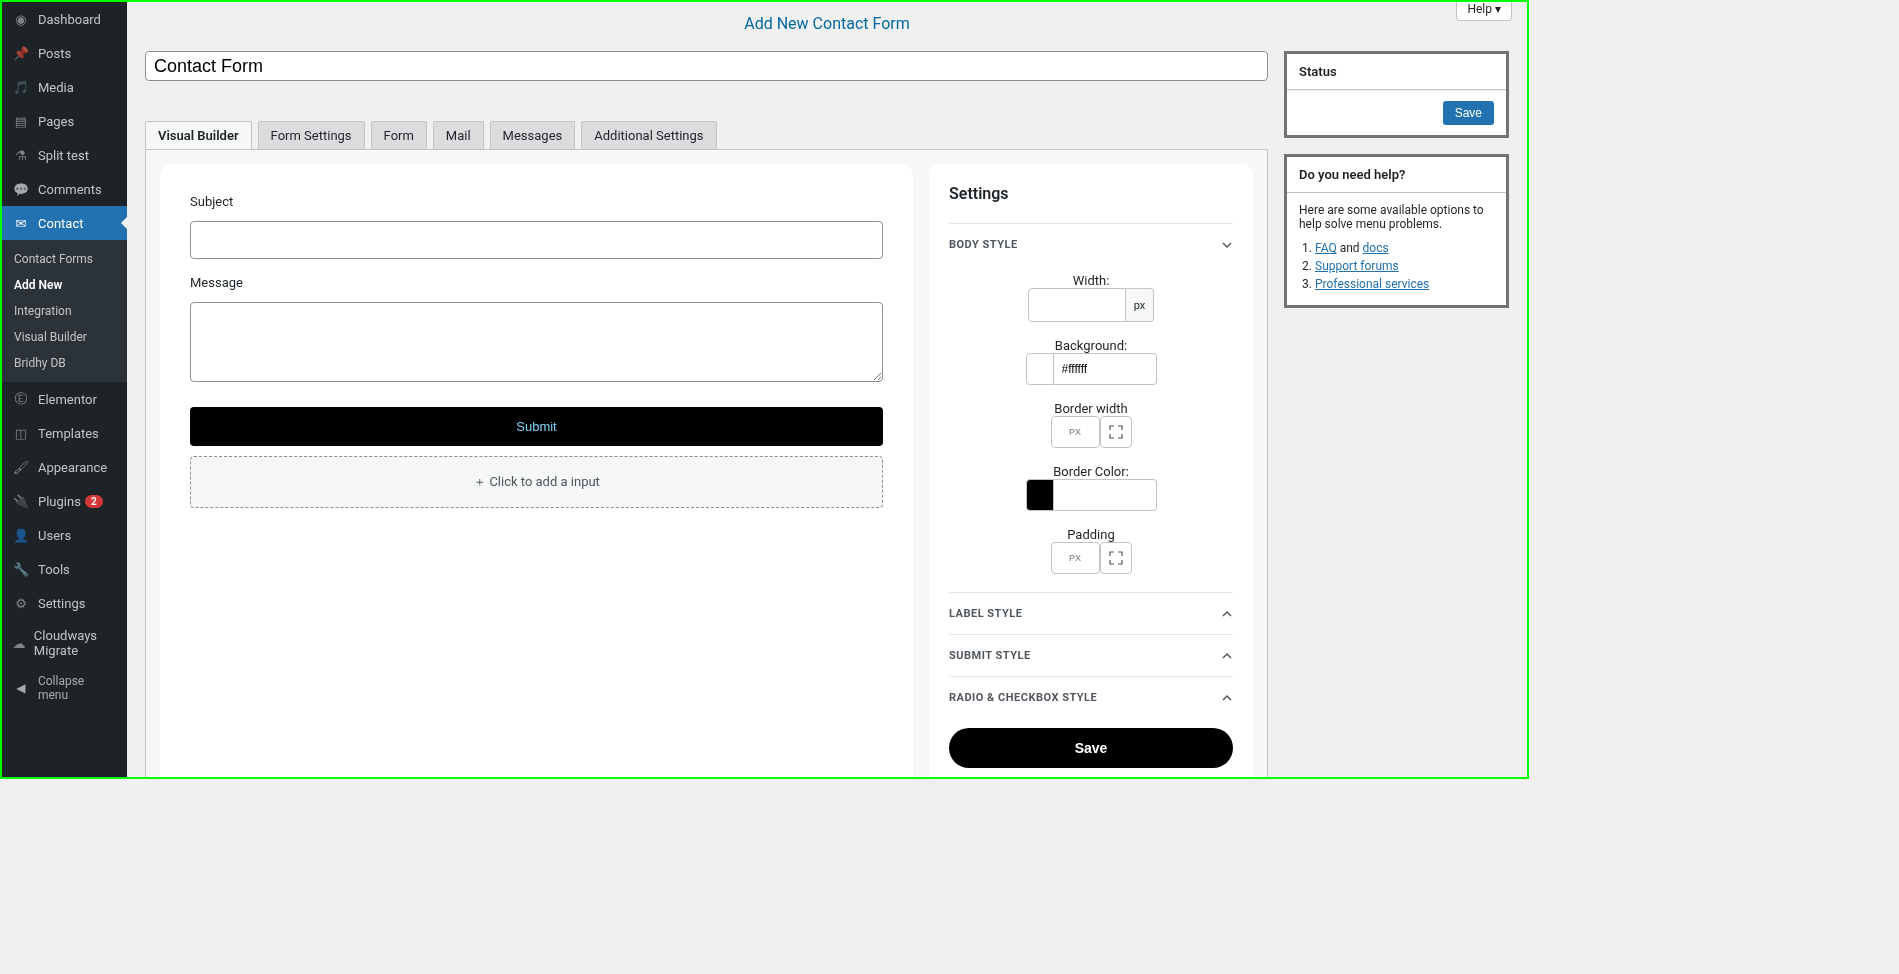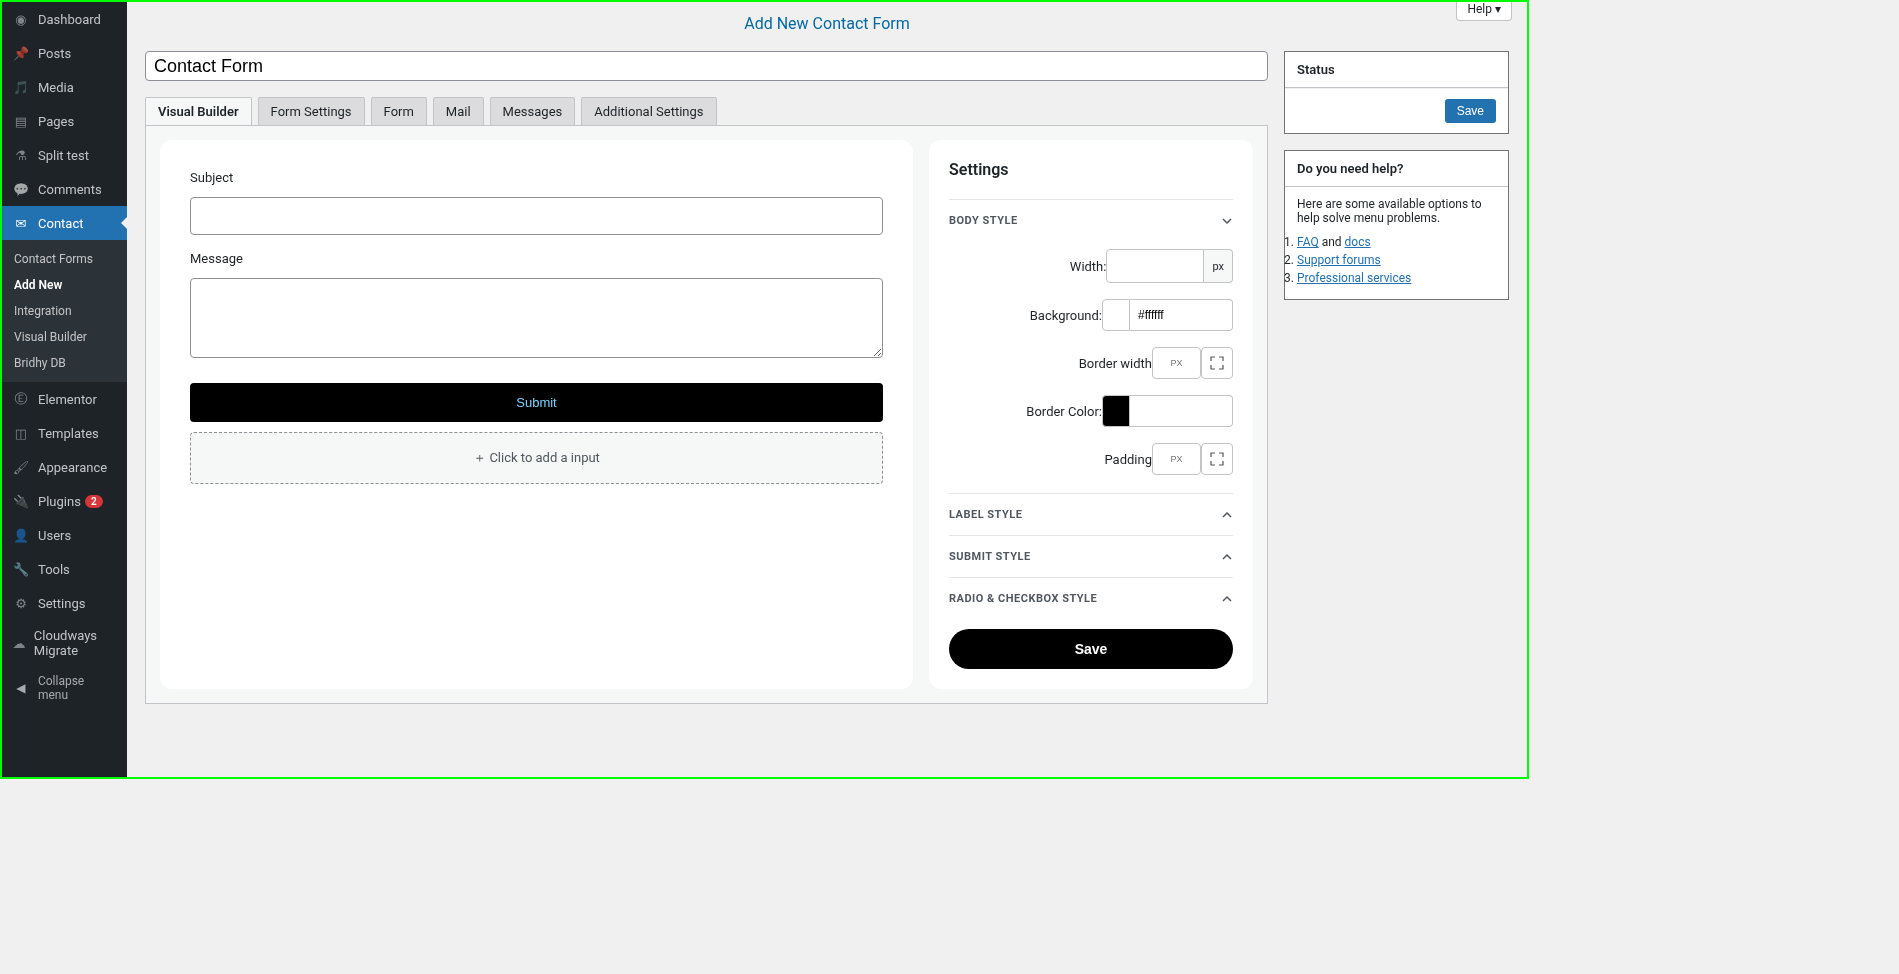--- a/index.html
+++ b/index.html
@@ -17,55 +17,55 @@
 .badge { background: #d63638; color: #fff; border-radius: 9px; font-size: 10px; padding: 1px 6px; margin-left: 4px; font-weight: 600; }
 .collapse { display: flex; align-items: center; padding: 8px 10px; font-size: 12px; color: #a7aaad; cursor: pointer; }
 .collapse-icon { width: 18px; height: 18px; margin-right: 8px; display: inline-flex; align-items: center; justify-content: center; }
 .main { position: absolute; left: 125px; top: 0; right: 0; bottom: 0; overflow: auto; }
 .help-tab { position: absolute; right: 15px; top: -4px; background: #fff; border: 1px solid #c3c4c7; border-top: none; padding: 4px 10px; font-size: 12px; border-radius: 0 0 4px 4px; cursor: pointer; }
 .page-header { padding: 12px 18px 18px; }
 .page-title { font-size: 16px; font-weight: 400; color: #0369a1; text-align: center; }
 .content { display: flex; gap: 16px; padding: 0 18px 18px; }
 .left-col { flex: 1; }
 .right-col { width: 225px; }
-.title-input { width: 100%; height: 30px; padding: 3px 8px; font-size: 18px; border: 1px solid #8c8f94; border-radius: 4px; background: #fff; margin-bottom: 16px; }
+.title-input { width: 100%; height: 30px; padding: 3px 8px; font-size: 18px; border: 1px solid #8c8f94; border-radius: 4px; background: #fff; margin-bottom: 40px; }
 .tabs { display: flex; }
 .tab { padding: 6px 12px; background: #dcdcde; border: 1px solid #c3c4c7; border-bottom: none; margin-right: 6px; border-radius: 2px 2px 0 0; font-size: 13px; cursor: pointer; }
 .tab.active { background: #f6f7f7; font-weight: 600; }
 .tab-body { background: #f6f7f7; border: 1px solid #c3c4c7; padding: 14px; display: flex; gap: 16px; }
 .form-preview { flex: 1; background: #fff; border-radius: 12px; padding: 30px; }
 .form-row { display: flex; gap: 14px; margin-bottom: 16px; }
 .form-field { flex: 1; }
 .form-field label { display: block; font-size: 13px; margin-bottom: 12px; }
 .form-field input, .form-field textarea { width: 100%; border: 1px solid #8c8f94; border-radius: 4px; padding: 8px; font-size: 13px; background: #fff; }
 .form-field input { height: 38px; }
 .form-field textarea { height: 80px; resize: vertical; }
 .submit-btn { width: 100%; background: #000; color: #7dd3fc; border: none; border-radius: 4px; padding: 12px; font-size: 13px; cursor: pointer; margin-top: 6px; }
 .add-input { margin-top: 10px; border: 1px dashed #8c8f94; border-radius: 4px; padding: 16px; text-align: center; background: #f6f7f7; cursor: pointer; font-size: 13px; color: #50575e; }
 .settings-panel { width: 324px; background: #fff; border-radius: 12px; padding: 20px; }
 .settings-title { font-size: 16px; font-weight: 600; margin-bottom: 20px; }
 .accordion-header { display: flex; justify-content: space-between; align-items: center; padding: 14px 0; border-top: 1px solid #e5e5e5; cursor: pointer; font-size: 11px; font-weight: 700; letter-spacing: 0.5px; color: #50575e; }
 .accordion-header:first-of-type { border-top: none; }
 .accordion-body { padding-bottom: 10px; }
-.setting-row { display: flex; justify-content: flex-end; align-items: center; padding: 8px 0; }
+.setting-row { display: flex; justify-content: space-between; align-items: center; padding: 8px 0; flex-direction: column; }
 .setting-label { font-size: 13px; }
 .setting-controls { display: flex; align-items: center; }
 .setting-input { width: 98px; height: 34px; border: 1px solid #c3c4c7; border-radius: 4px 0 0 4px; padding: 4px 8px; font-size: 12px; }
 .setting-unit { height: 34px; display: inline-flex; align-items: center; padding: 0 8px; border: 1px solid #c3c4c7; border-left: none; border-radius: 0 4px 4px 0; font-size: 11px; background: #f6f7f7; }
 .color-swatch { width: 28px; height: 32px; border: 1px solid #c3c4c7; border-radius: 4px 0 0 4px; }
 .color-input { width: 103px; height: 32px; border: 1px solid #c3c4c7; border-left: none; border-radius: 0 4px 4px 0; padding: 4px 8px; font-size: 12px; }
 .small-input { width: 49px; height: 32px; border: 1px solid #c3c4c7; border-radius: 4px; text-align: center; font-size: 9px; color: #999; }
 .expand-btn { width: 32px; height: 32px; border: 1px solid #c3c4c7; border-radius: 4px; background: #fff; display: inline-flex; align-items: center; justify-content: center; cursor: pointer; }
 .save-settings-btn { width: 100%; background: #000; color: #fff; border: none; border-radius: 22px; padding: 12px; font-size: 14px; font-weight: 600; cursor: pointer; margin-top: 10px; }
-.postbox { background: #fff; border: 1px solid #737373; margin-bottom: 16px; }
+.postbox { background: #fff; border: 3px solid #737373; margin-bottom: 16px; }
 .postbox-header { padding: 10px 12px; border-bottom: 1px solid #c3c4c7; font-size: 13px; font-weight: 600; }
 .postbox-body { padding: 10px 12px; font-size: 12px; }
 .postbox-footer { padding: 10px 12px; text-align: right; border-top: 1px solid #f0f0f1; }
 .save-btn { background: #2271b1; color: #fff; border: none; border-radius: 3px; padding: 5px 12px; font-size: 12px; cursor: pointer; }
-.postbox-body ol { margin-top: 10px; }
+.postbox-body ol { margin-left: 16px; margin-top: 10px; }
 .postbox-body li { margin-bottom: 4px; }
 .postbox-body a { color: #2271b1; text-decoration: underline; }
 .chev { width: 12px; height: 12px; }
 </style>
 </head>
 <body>
 
 <div class="viewport">
   <div class="sidebar">
     <div class="sidebar-item">

